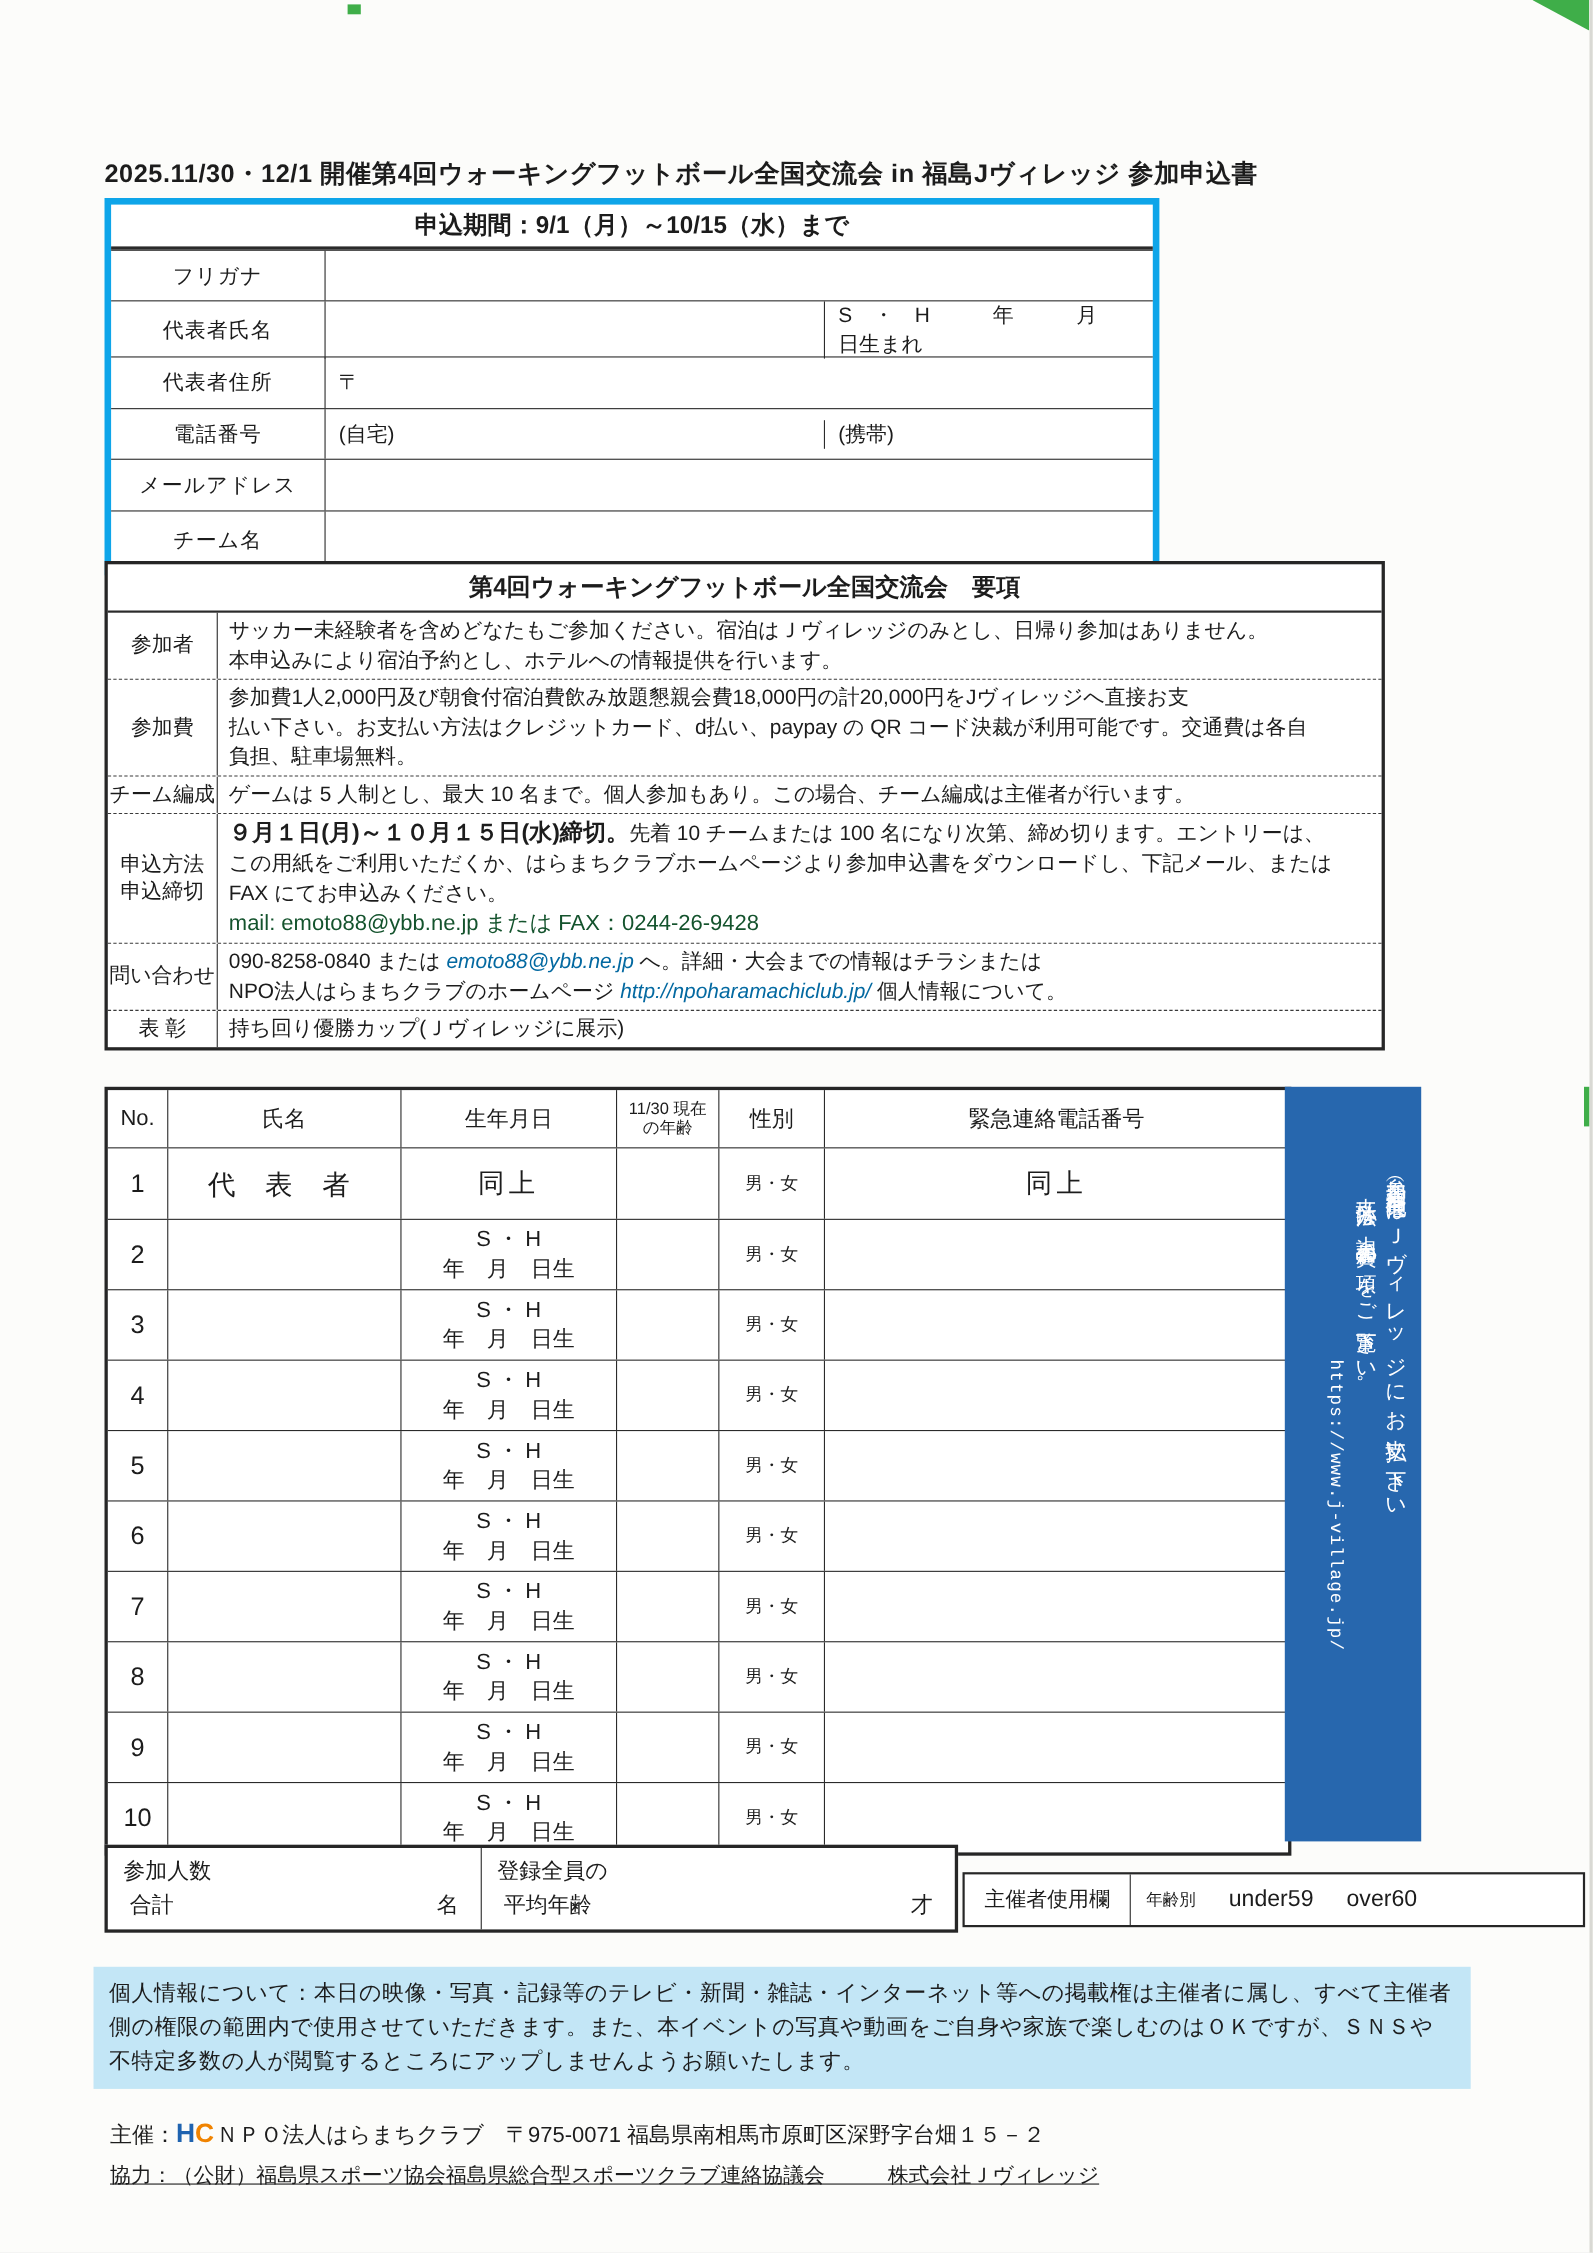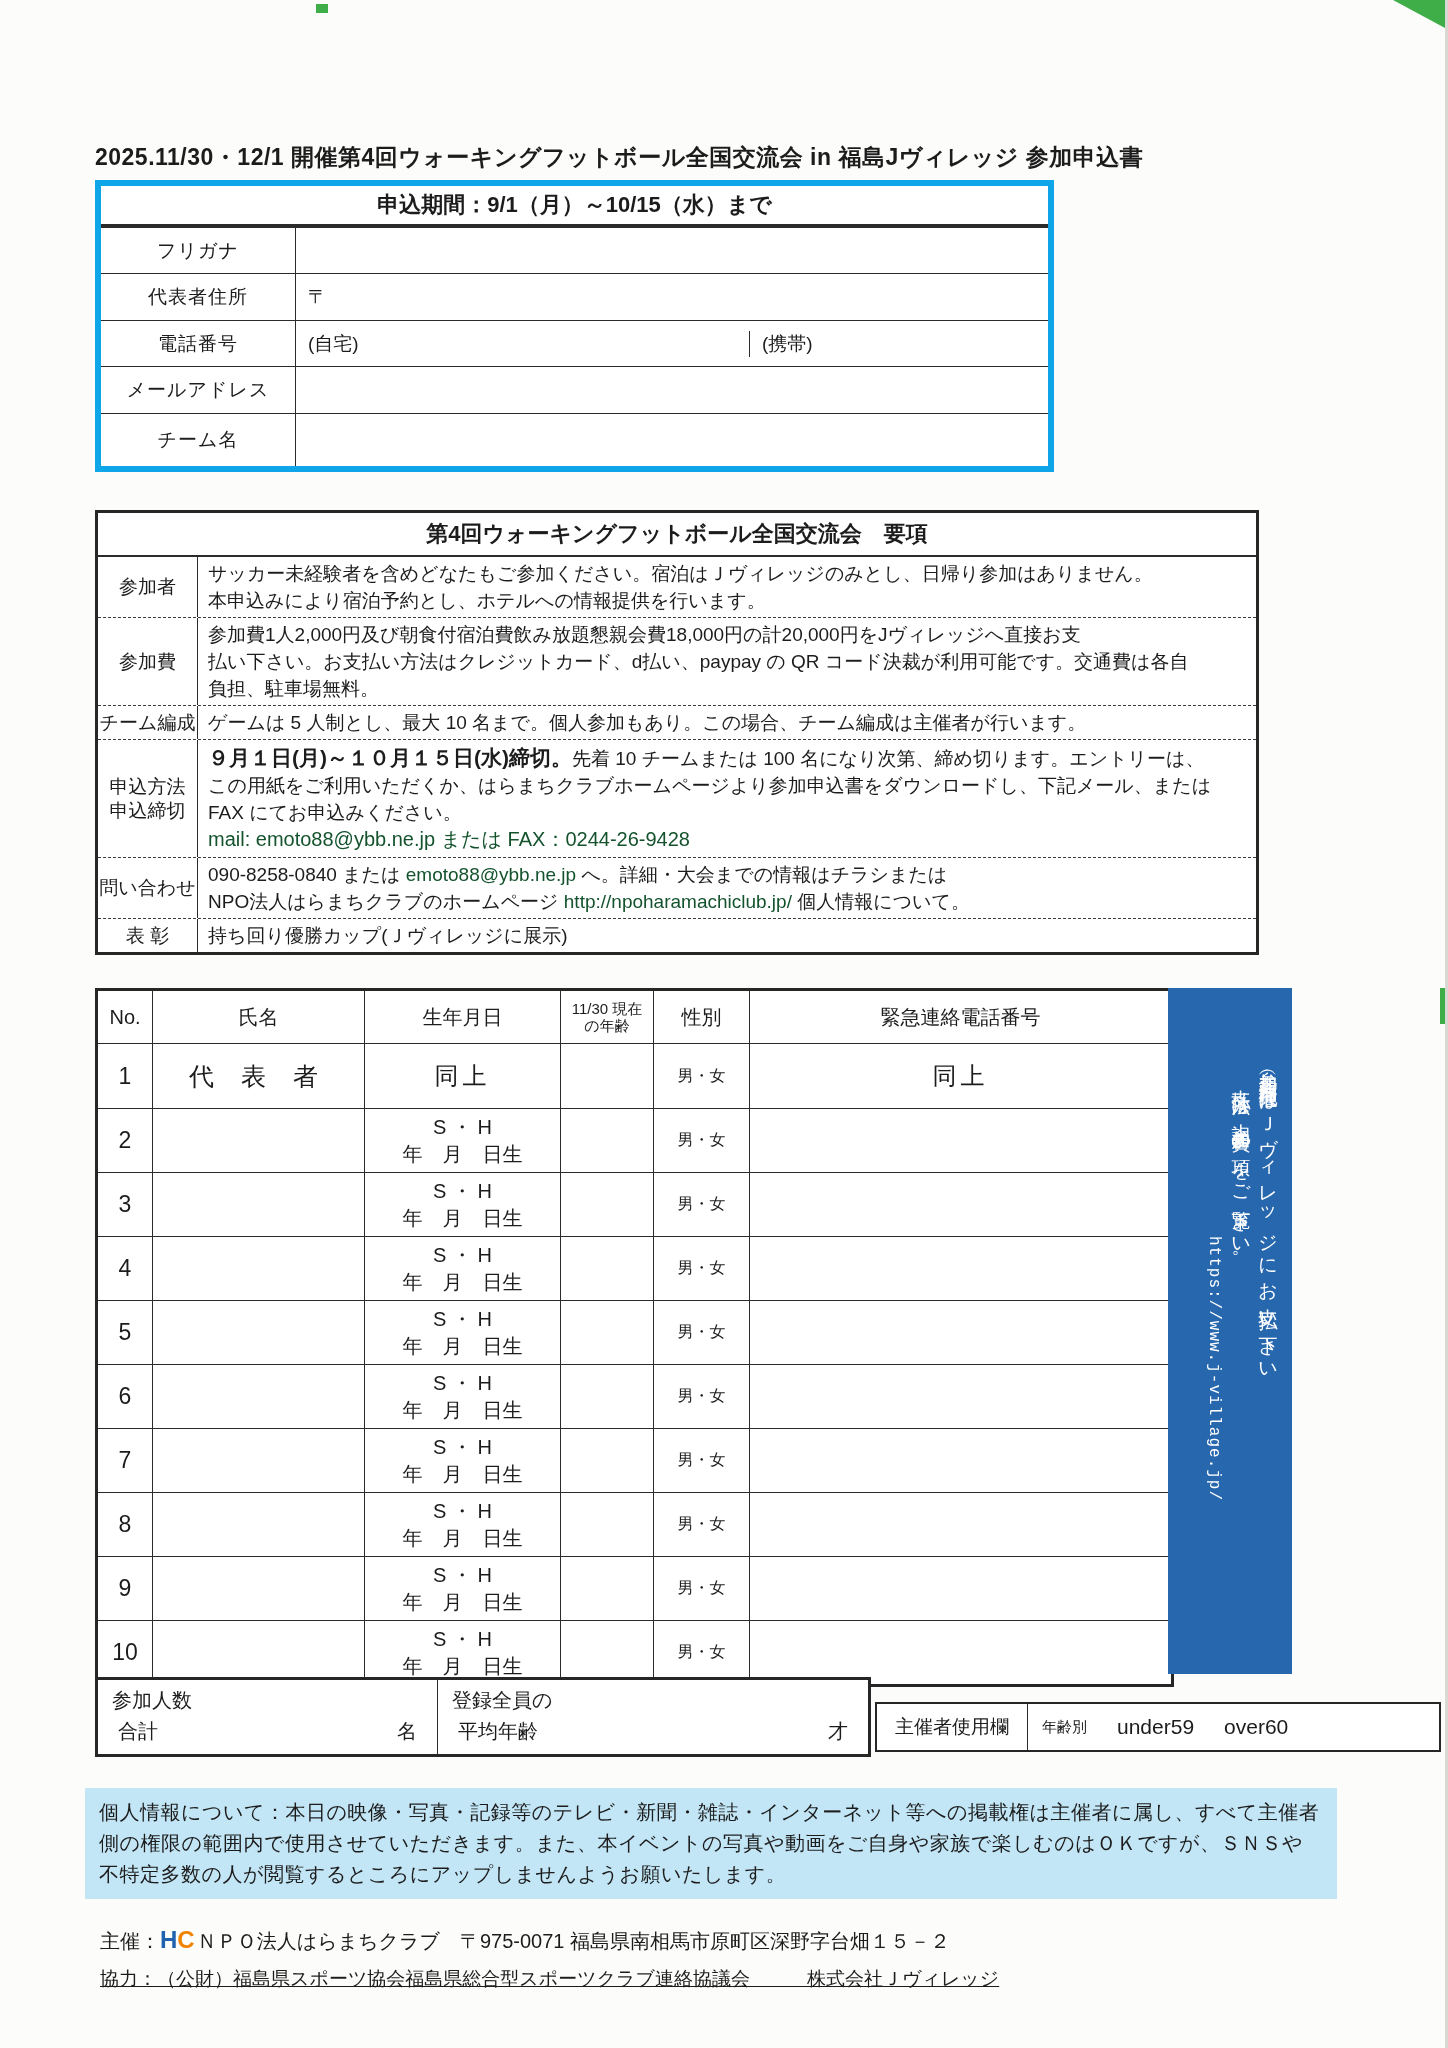--- a/index.html
+++ b/index.html
@@ -31,21 +31,21 @@
   .youkou{position:absolute;left:95px;top:510px;width:1158px;border:3px solid #262626;background:#fff;}
   .y-title{height:42px;line-height:42px;text-align:center;font-size:22px;font-weight:bold;
         border-bottom:2px solid #2b2b2b;}
   .y-row{display:grid;grid-template-columns:100px 1fr;border-top:1.5px dashed #3a3a3a;}
   .y-row.first{border-top:none;}
   .y-label{border-right:1.5px solid #2b2b2b;display:flex;flex-direction:column;align-items:center;
         justify-content:center;font-size:19px;text-align:center;line-height:24px;}
   .y-content{padding:3px 10px;font-size:19px;line-height:27px;display:flex;flex-direction:column;justify-content:center;}
   .y-line{white-space:nowrap;}
   .bold-date{font-weight:bold;font-size:21px;}
-  .link-light{color:#14532d;}
+  .link-light{color:#0369a1;font-style:italic;}
   .mail-line{color:#14532d;font-size:20px;}
   
   .roster{position:absolute;left:95px;top:988px;width:1073px;border:3px solid #262626;background:#fff;}
   .r-grid{display:grid;grid-template-columns:55px 212px 196px 93px 96px 1fr;}
   .r-cell{border-right:1.5px solid #2b2b2b;display:flex;flex-direction:column;align-items:center;
         justify-content:center;text-align:center;}
   .r-cell:last-child{border-right:none;}
   .r-head{height:52px;border-bottom:1.5px solid #2b2b2b;font-size:20px;}
   .r-head .small2{font-size:15px;line-height:17px;}
   .r-row{height:63px;border-bottom:1.5px solid #2b2b2b;}
@@ -96,20 +96,27 @@
   <div class="mark-sliver"></div>
 
   <div class="doc-title">2025.11/30・12/1 開催第4回ウォーキングフットボール全国交流会 in 福島Jヴィレッジ 参加申込書</div>
 
   <div class="apply-table">
     <div class="apply-header">申込期間：9/1（月）～10/15（水）まで</div>
     <div class="a-row h45">
       <div class="a-label">フリガナ</div>
       <div class="a-value"></div>
     </div>
+    <div class="a-row h50">
+      <div class="a-label">代表者氏名</div>
+      <div class="a-value a-split">
+        <div class="sub"></div>
+        <div class="sub bordered">S　・　H　　　年　　　月　　　日生まれ</div>
+      </div>
+    </div>
     <div class="a-row h46">
       <div class="a-label">代表者住所</div>
       <div class="a-value">〒</div>
     </div>
     <div class="a-row h45">
       <div class="a-label">電話番号</div>
       <div class="a-value a-split">
         <div class="sub">(自宅)</div>
         <div class="sub bordered">(携帯)</div>
       </div>

